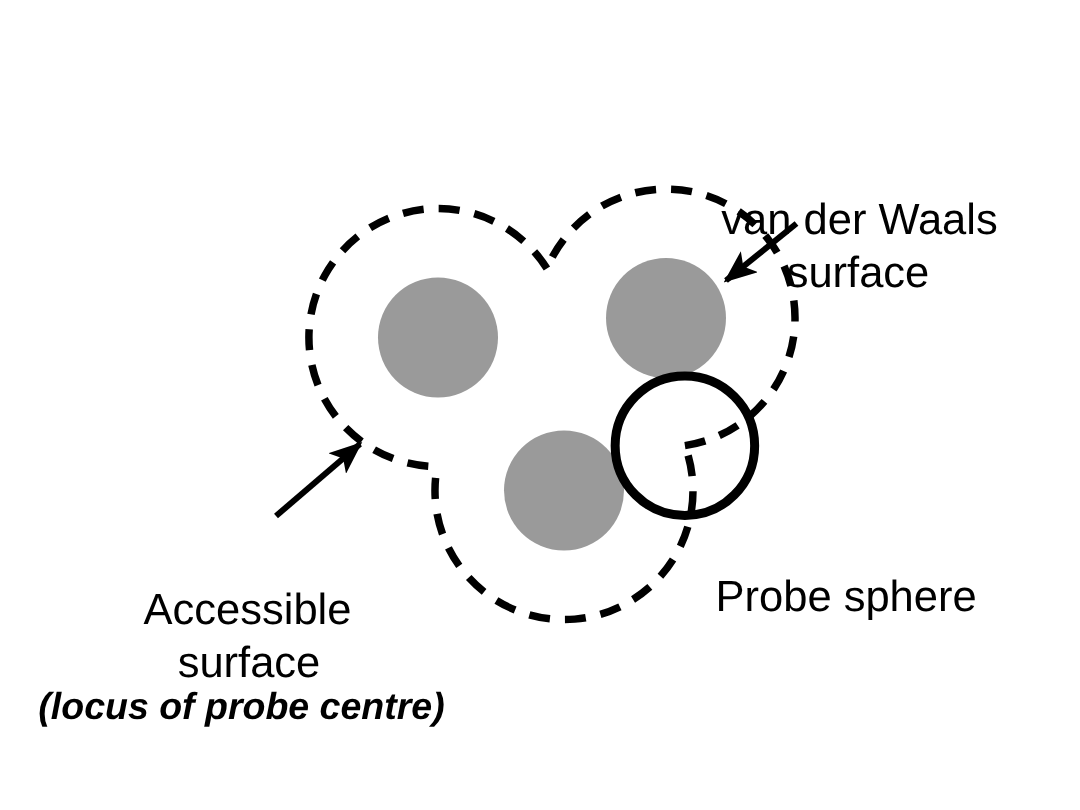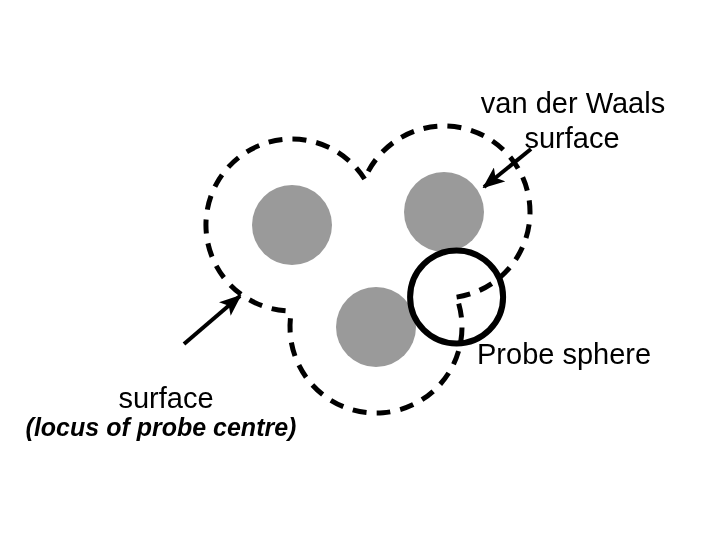--- a/index.html
+++ b/index.html
@@ -31,20 +31,21 @@
     fill: none;
     stroke-width: 6;
   }
   .arrow-line {
     stroke-width: 4;
   }
   .label {
     position: absolute;
     line-height: 1.0;
     white-space: nowrap;
+    margin-top: 44px;
   }
   .label.centered {
     text-align: center;
     white-space: nowrap;
   }
   .main-label {
     font-size: 29px;
   }
   .locus-label {
     font-size: 25px;
@@ -74,19 +75,20 @@
 
     <circle class="probe-circle" cx="456.6" cy="297.1" r="46.5" stroke="#000000"></circle>
 
     <line class="arrow-line" x1="531" y1="149" x2="484" y2="187" marker-end="url(#arrowhead)" stroke="#000000"></line>
     <line class="arrow-line" x1="184" y1="344" x2="240" y2="296" marker-end="url(#arrowhead)" stroke="#000000"></line>
   </svg>
 
   <div class="label centered main-label" style="left: 453px; top: 89px; width: 240px;">van der Waals</div>
   <div class="label centered main-label" style="left: 452px; top: 124px; width: 240px;">surface</div>
 
+  <div class="label centered main-label" style="left: 45px; top: 349px; width: 240px;">Accessible</div>
   <div class="label centered main-label" style="left: 46px; top: 384px; width: 240px;">surface</div>
 
   <div class="label main-label" style="left: 477px; top: 340px;">Probe sphere</div>
 
   <div class="label centered locus-label" style="left: 0px; top: 415px; width: 322px;">(locus of probe centre)</div>
 
 </div>
 
 </body></html>

